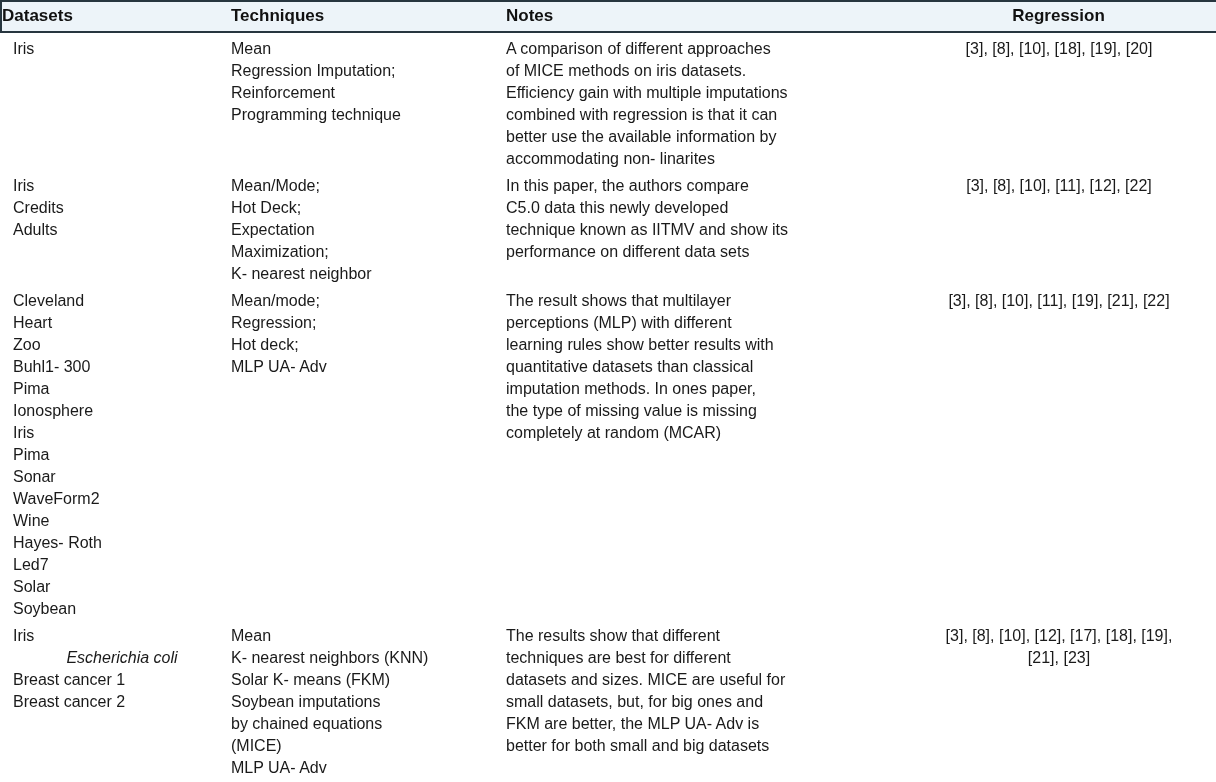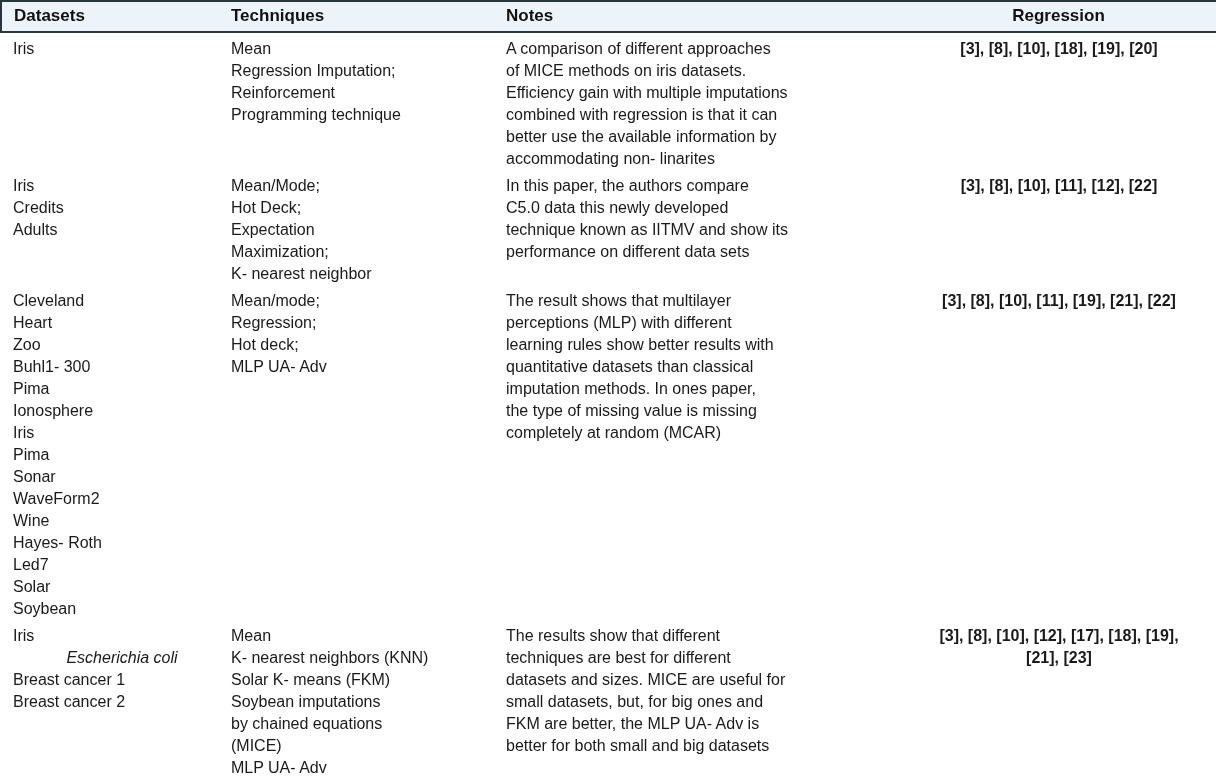--- a/index.html
+++ b/index.html
@@ -21,29 +21,29 @@
   thead th{
     background:var(--header-bg);
     border-top:2px solid var(--border);
     border-bottom:2px solid var(--border);
     font-weight:bold;
     font-size:17px;
     text-align:left;
     padding:3px 0 4px 0;
     color:#111;
   }
-  thead th.c1{border-left:2px solid var(--border);padding-left:12px;}
+  thead th.c1{border-left:2px solid var(--border);padding-left:0;}
   thead th.c4{border-right:2px solid var(--border);text-align:center;padding-left:0;}
   tbody td{
     vertical-align:top;
     padding:5px 0 0 0;
     margin-left:24px;
   }
   tbody td.c1{padding-left:12px;}
-  tbody td.c4{text-align:center;font-weight:bold;}
+  tbody td.c4{text-align:center;}
   tbody tr:last-child td{padding-bottom:6px;border-bottom:2px solid var(--border);}
   .line{white-space:nowrap;}
   td.c4 .line{white-space:normal;}
   .it{font-style:italic;text-align:center;}
 </style>
 </head>
 <body>
 
 <div class="page">
   <table class="tbl">

